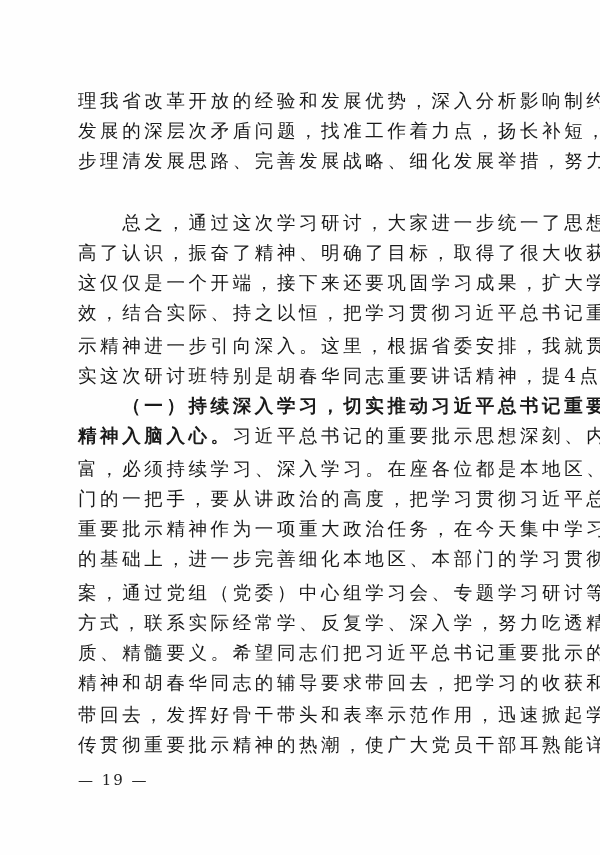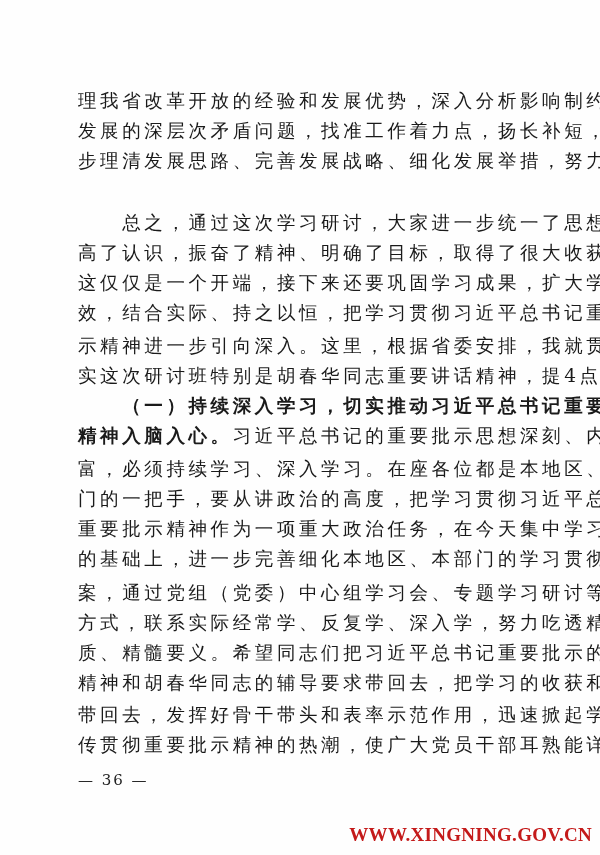--- a/index.html
+++ b/index.html
@@ -77,15 +77,14 @@
   <div class="line" style="top:486px">门的一把手，要从讲政治的高度，把学习贯彻习近平总书记</div>
   <div class="line" style="top:516px">重要批示精神作为一项重大政治任务，在今天集中学习研讨</div>
   <div class="line" style="top:546px">的基础上，进一步完善细化本地区、本部门的学习贯彻方</div>
   <div class="line" style="top:580px">案，通过党组（党委）中心组学习会、专题学习研讨等多种</div>
   <div class="line" style="top:610px">方式，联系实际经常学、反复学、深入学，努力吃透精神实</div>
   <div class="line" style="top:640px">质、精髓要义。希望同志们把习近平总书记重要批示的内涵</div>
   <div class="line" style="top:670px">精神和胡春华同志的辅导要求带回去，把学习的收获和成果</div>
   <div class="line" style="top:702px">带回去，发挥好骨干带头和表率示范作用，迅速掀起学习宣</div>
   <div class="line" style="top:732px">传贯彻重要批示精神的热潮，使广大党员干部耳熟能详、入</div>
 
-  <div class="page-number">—  36  —</div>
-  <div class="watermark">WWW.XINGNING.GOV.CN</div>
+  <div class="page-number">—  19  —</div>
 </div>
 
 </body></html>

